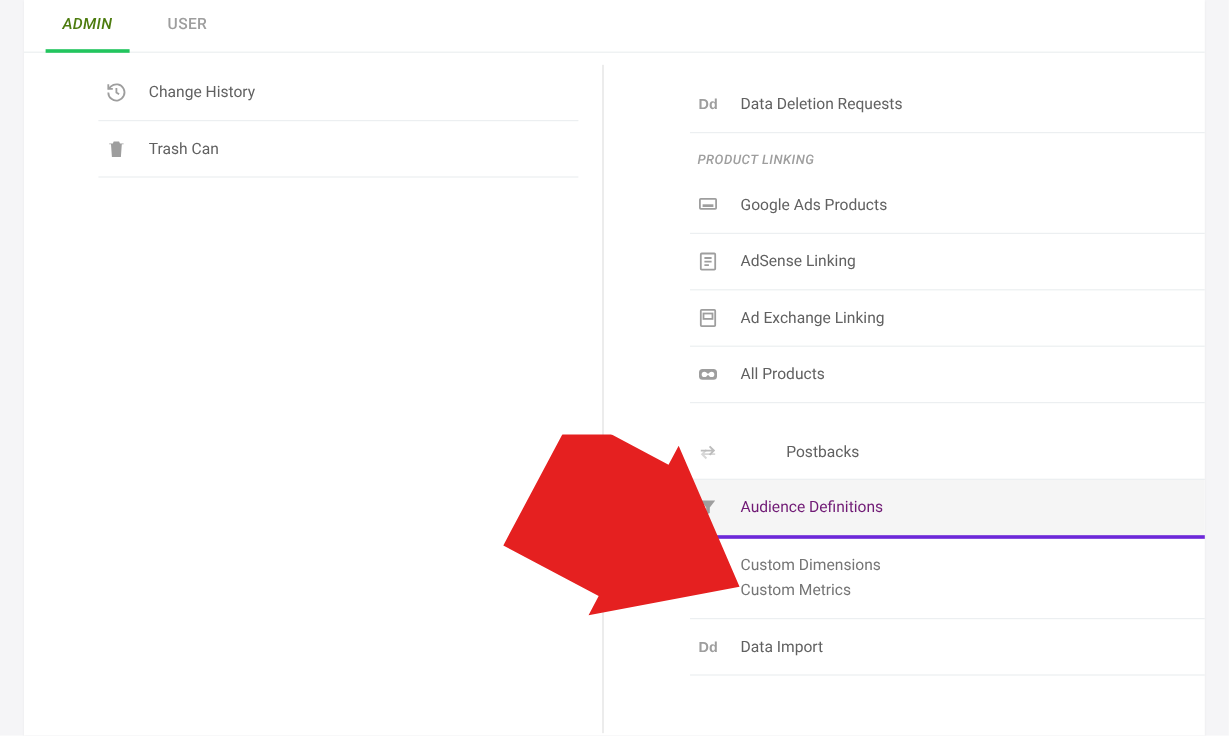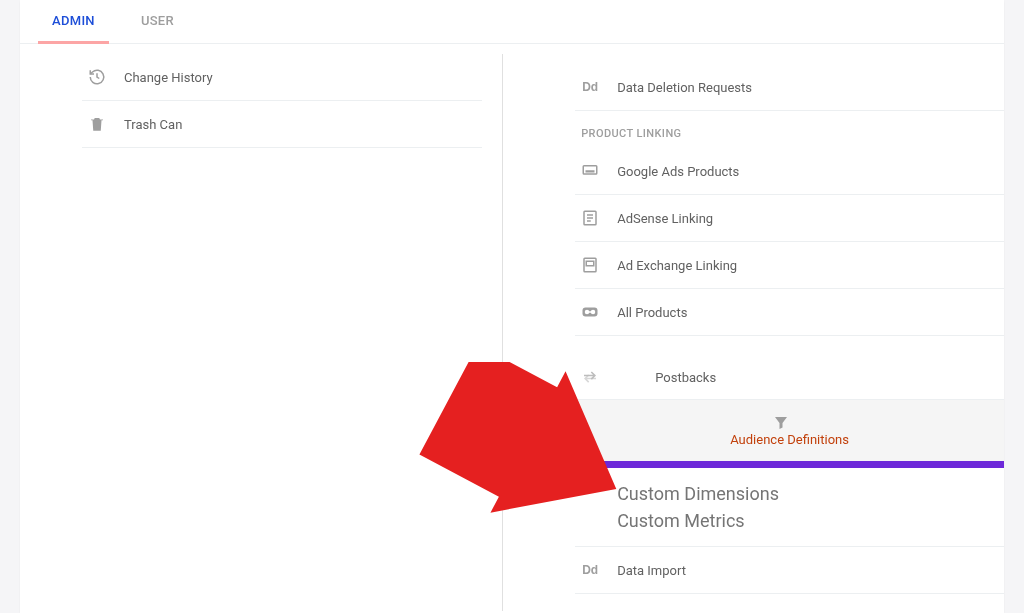--- a/index.html
+++ b/index.html
@@ -28,22 +28,23 @@
       padding: 13px 14px 13px;
       font-size: 13px;
       font-weight: 500;
       letter-spacing: 0.3px;
       cursor: pointer;
       color: #9e9e9e;
       border-bottom: 3px solid transparent;
       margin-bottom: -1px;
     }
     .tab.active {
-      color: #1d4ed8;
-      border-bottom: 3px solid #fca5a5;
+      color: #4d7c0f;
+      border-bottom: 3px solid #22c55e;
+      font-style: italic;
     }
     .content {
       display: flex;
       height: calc(100% - 46px);
       justify-content: center;
     }
     .column {
       padding: 10px 0 0 0;
       position: relative;
     }
@@ -65,50 +66,50 @@
       padding: 14px 6px;
       border-bottom: 1px solid #eceff1;
       cursor: pointer;
       font-size: 13px;
       color: #616161;
       position: relative;
     }
     .nav-item.no-border { border-bottom: none; gap: 38px; }
     .nav-item.highlighted {
       background: #f5f5f5;
-      color: #c2410c;
+      color: #701a75;
       margin-left: -10px;
       padding-left: 16px;
       border-top: 1px solid #eceff1;
-      border-bottom: 7px solid #6d28d9;
+      border-bottom: 3px solid #6d28d9;
       margin-top: -1px;
-      flex-direction: column;
     }
     .nav-item .icon {
       width: 18px;
       height: 18px;
       margin-right: 18px;
       display: inline-flex;
       align-items: center;
       justify-content: center;
       flex-shrink: 0;
     }
     .section-header {
       font-size: 11px;
       font-weight: 500;
       letter-spacing: 0.4px;
       color: #9e9e9e;
       padding: 16px 6px 8px;
+      font-style: italic;
     }
     .sub-list {
       padding: 12px 6px 12px 42px;
       border-bottom: 1px solid #eceff1;
     }
     .sub-item {
-      font-size: 18px;
+      font-size: 13px;
       color: #757575;
       padding: 3px 0;
       cursor: pointer;
     }
     .gap { height: 18px; }
 
     
     .icon svg { width: 18px; height: 18px; }
     .icon.dd-icon {
       font-weight: 700;

